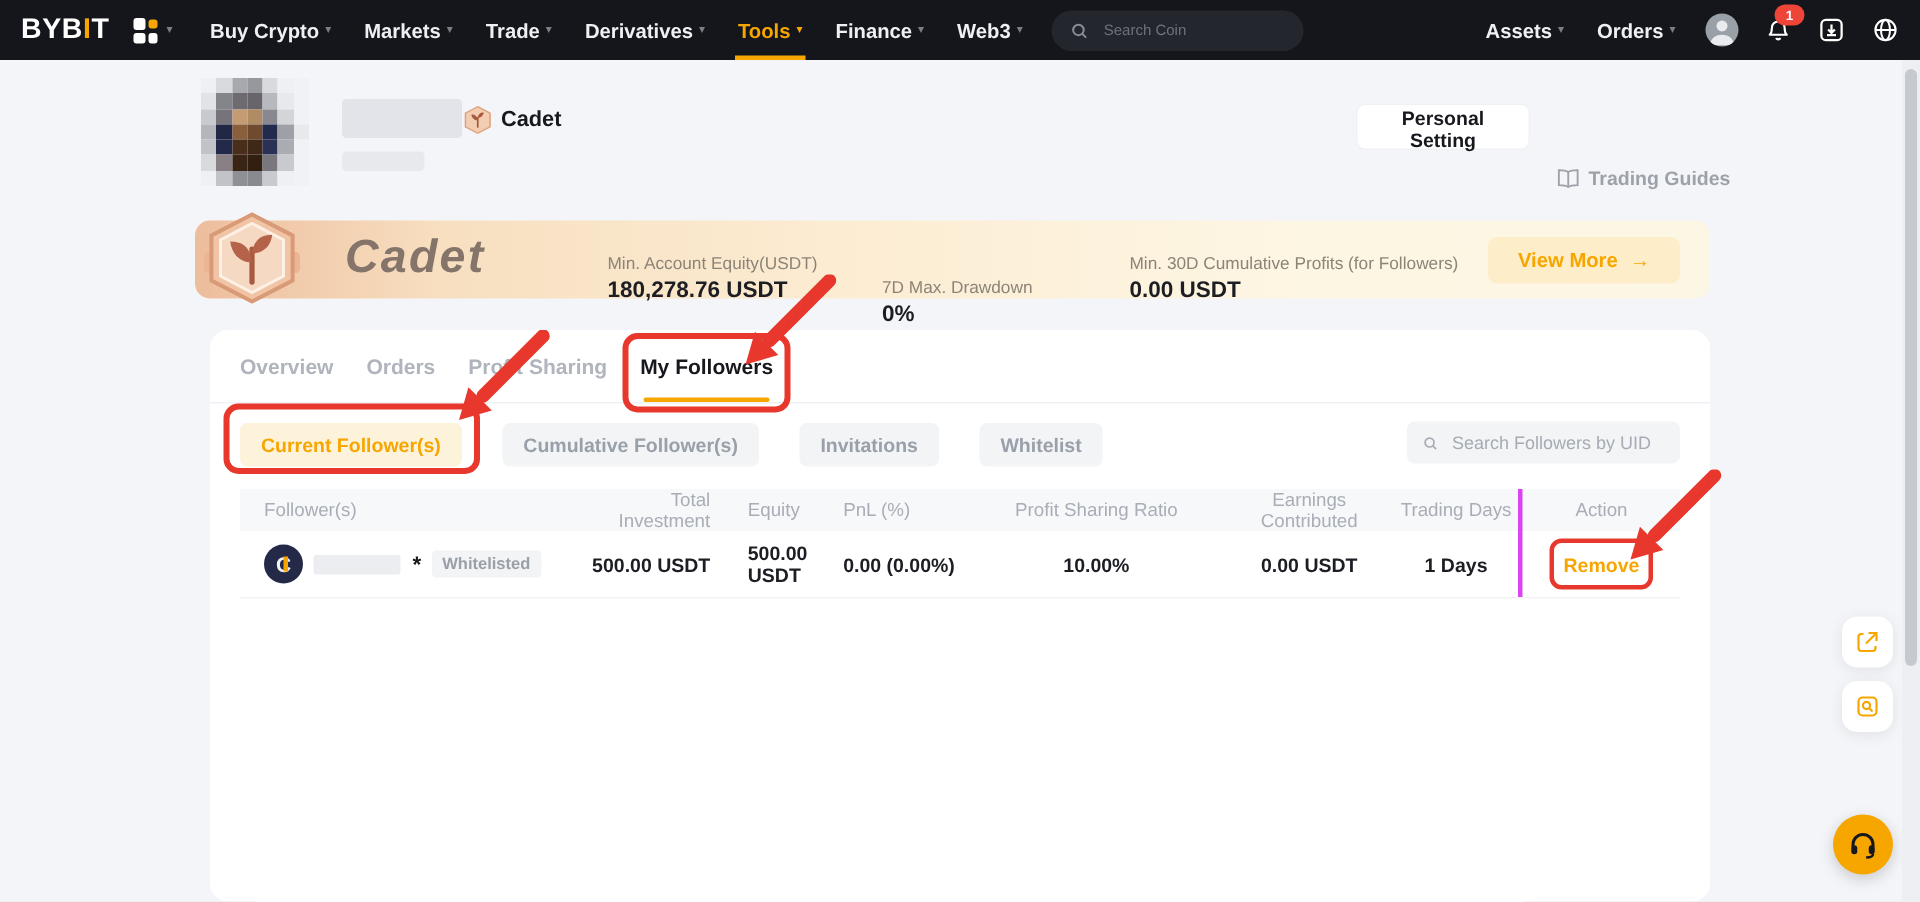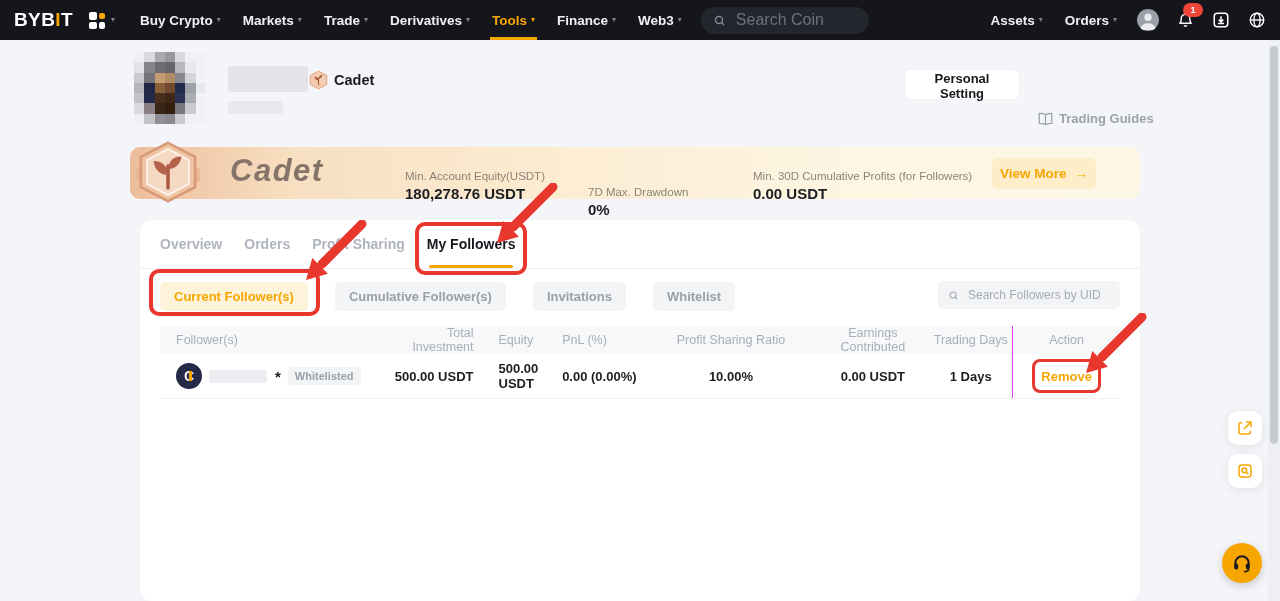--- a/index.html
+++ b/index.html
@@ -21,21 +21,21 @@
   .caret{font-size:8px;color:#7a7e86;line-height:1;}
   #nav-items{display:flex;height:100%;}
   .nav-item{display:flex;align-items:center;gap:4px;padding:0 11px;font-size:13.5px;font-weight:700;
             cursor:pointer;position:relative;height:100%;white-space:nowrap;}
   .nav-item.active{color:#f7a600;}
   .nav-item.active .caret{color:#f7a600;}
   .nav-item.active::after{content:"";position:absolute;left:9px;right:9px;bottom:0;height:3px;background:#f7a600;}
   .nav-search{display:flex;align-items:center;gap:8px;background:#24262d;border-radius:14px;height:27px;
               width:168px;padding:0 12px;margin-left:8px;box-sizing:border-box;color:#6d727a;}
   .nav-search svg{flex:0 0 auto;}
-  .nav-search input{background:transparent;border:0;outline:0;color:#c9ccd2;font-size:16px;width:114px;
+  .nav-search input{background:transparent;border:0;outline:0;color:#c9ccd2;font-size:10px;width:114px;
                     font-family:inherit;}
   .nav-search input::placeholder{color:#6d727a;}
   .nav-right{margin-left:auto;display:flex;align-items:center;gap:18px;}
   .nav-right .nav-item{padding:0 2px;height:auto;}
   .ic-btn{display:flex;align-items:center;justify-content:center;cursor:pointer;position:relative;}
   .user-circ{width:22px;height:22px;border-radius:50%;background:#9aa0a8;overflow:hidden;display:flex;
              align-items:flex-end;justify-content:center;}
   .badge{position:absolute;top:-8px;right:-9px;min-width:14px;height:14px;border-radius:8px;background:#ef4438;
          color:#fff;font-size:9px;font-weight:700;display:flex;align-items:center;justify-content:center;padding:0 3px;}
 
@@ -56,21 +56,21 @@
 
   
   #banner{position:absolute;left:130px;top:147px;width:1010px;height:52px;border-radius:10px;
           background:linear-gradient(90deg,#edbd9d 0%,#f7dfc0 16%,#fcecd2 42%,#fdf6e3 72%,#fcf6e4 100%);}
   .badge-big{position:absolute;left:6px;top:-6px;}
   .banner-title{position:absolute;left:100px;top:6px;font-size:31px;font-weight:800;font-style:italic;
                 color:#84746a;letter-spacing:1.5px;}
   .b-stat{position:absolute;top:23px;}
   .b-stat .lbl{font-size:11.5px;color:#8c8478;}
   .b-stat .val{font-size:15px;font-weight:800;color:#1c1e24;margin-top:3px;}
-  .view-more{position:absolute;left:862px;top:11px;width:104px;height:31px;border:0;border-radius:6px;
+  .view-more{position:absolute;left:862px;top:11px;width:128px;height:31px;border:0;border-radius:6px;
              background:#fdedc9;color:#f7a600;font-size:13.5px;font-weight:700;display:flex;align-items:center;
              justify-content:center;gap:8px;cursor:pointer;font-family:inherit;}
 
   
   #main-card{position:absolute;left:140px;top:220px;width:1000px;height:381px;background:#fff;border-radius:12px;}
   #tabs-row{display:flex;gap:22px;padding:0 20px;height:48px;align-items:center;border-bottom:1px solid #f0f1f4;}
   .tab{font-size:14px;font-weight:700;color:#b0b4bc;position:relative;height:100%;display:flex;
        align-items:center;cursor:pointer;white-space:nowrap;}
   .tab.active{color:#17181e;}
   .tab.active::after{content:"";position:absolute;bottom:0;left:2px;right:2px;height:3px;background:#f7a600;border-radius:2px;}
@@ -90,21 +90,21 @@
   .t-row{display:flex;height:44px;align-items:center;border-bottom:1px solid #f1f3f5;font-size:13px;
          font-weight:700;color:#1c1e24;}
   .cell{box-sizing:border-box;}
   .c0{width:230px;padding-left:16px;text-align:left;}
   .c1{width:90px;text-align:right;}
   .c2{width:90px;padding-left:25px;text-align:left;}
   .c3{width:85px;text-align:left;}
   .c4{width:175px;text-align:center;}
   .c5{width:115px;text-align:center;}
   .c6{width:85px;text-align:center;}
-  .c7{width:110px;text-align:center;border-left:1px solid #d946ef;height:100%;display:flex;
+  .c7{width:110px;text-align:center;border-left:3px solid #d946ef;height:100%;display:flex;
       align-items:center;justify-content:center;}
   .t-row .c0{display:flex;align-items:center;gap:7px;}
   .row-avatar{width:26px;height:26px;border-radius:50%;background:#232946;color:#f2f3f5;font-weight:900;
               font-size:14px;display:flex;align-items:center;justify-content:center;position:relative;flex:0 0 auto;}
   .row-avatar i{position:absolute;width:3.5px;height:10px;background:#f7a600;left:12.5px;top:8px;}
   .name-blur{width:58px;height:13px;background:#ebedf0;border-radius:2px;display:inline-block;}
   .star{font-size:15px;color:#17181e;margin-left:1px;}
   .tag{background:#f2f4f6;color:#9aa0a9;font-size:11px;font-weight:600;padding:3px 7px;border-radius:3px;}
   .remove-wrap{position:relative;display:inline-block;}
   .remove-link{color:#f7a600;font-weight:700;font-size:13px;cursor:pointer;}

